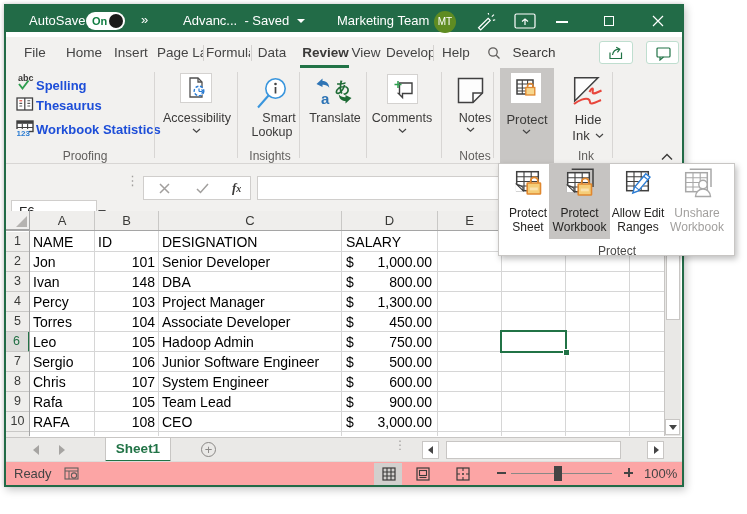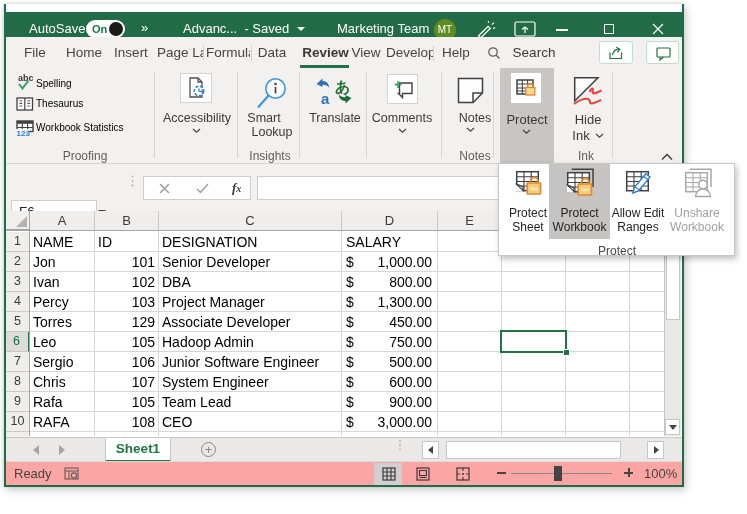--- a/index.html
+++ b/index.html
@@ -1,29 +1,29 @@
 <!DOCTYPE html>
 <html><head>
 <meta charset="utf-8">
 <style>
 *{margin:0;padding:0;box-sizing:border-box;}
 body{width:747px;height:514px;background:#fff;font-family:"Liberation Sans",sans-serif;position:relative;overflow:hidden;}
 .abs{position:absolute;}
 #win{position:absolute;left:4px;top:4px;width:680px;height:483px;background:#fff;box-shadow:2px 3px 8px rgba(0,0,0,0.22), -1px -1px 3px rgba(0,0,0,0.10);}
 
-#title{position:absolute;left:4px;top:12px;width:680px;height:28px;background:#226b47;color:#fff;}
+#title{position:absolute;left:4px;top:4px;width:680px;height:28px;background:#226b47;color:#fff;}
 
 #tabrow{position:absolute;left:5px;top:37px;width:678px;height:31px;background:#f2f1ef;}
 .tab{position:absolute;top:0;height:31px;line-height:31px;font-size:13.5px;color:#444;text-align:center;}
 .tabsep{position:absolute;top:8px;width:1px;height:16px;background:#d4d2d0;}
 
 #ribbon{position:absolute;left:5px;top:68px;width:678px;height:96px;background:#f2f1ef;border-bottom:1px solid #d8d6d4;}
 .gsep{position:absolute;top:4px;width:1px;height:86px;background:#d8d6d4;}
 .glabel{position:absolute;top:81px;font-size:12px;color:#605e5c;text-align:center;width:120px;}
-.smalltext{font-size:10px;color:#000000;}
+.smalltext{font-size:13px;color:#1d4ed8;font-weight:bold;}
 .biglabel{position:absolute;font-size:12.5px;color:#3b3a39;text-align:center;}
 
 #fbar{position:absolute;left:5px;top:164px;width:678px;height:47px;background:#f2f1ef;}
 .fbox{position:absolute;top:12px;height:24px;background:#fff;border:1px solid #d0cecc;}
 
 #sheet{position:absolute;left:5px;top:211px;width:676px;height:225px;background:#fff;}
 .colhdr{position:absolute;top:0;height:20px;background:#efeeec;border-right:1px solid #c9c8c6;font-size:13px;color:#3a3a38;text-align:center;line-height:19px;}
 .rowhdr{position:absolute;left:0;width:25px;background:#efeeec;border-bottom:1px solid #c9c8c6;font-size:12.5px;color:#3a3a38;text-align:center;line-height:19px;height:20px;}
 .vline{position:absolute;width:1px;background:#d6d6d6;}
 .hline{position:absolute;height:1px;background:#d6d6d6;}
@@ -144,21 +144,21 @@
       <path d="M1 1 L4.5 4.2 L8 1" stroke="#444" fill="none" stroke-width="1.2"></path>
     </svg>
   <div class="gsep" style="left:232px;"></div>
 
   <svg class="abs" style="left:246px;top:9px;" width="38" height="34" viewBox="0 0 38 34">
     <circle cx="24.5" cy="11.5" r="9.7" fill="#fff" stroke="#3a96dd" stroke-width="1.6"></circle>
     <path d="M17.5 18.5 L7 30.5" stroke="#3a96dd" stroke-width="2"></path>
     <circle cx="24.5" cy="7" r="1.3" fill="#444"></circle>
     <path d="M24.5 10 V16.5" stroke="#444" stroke-width="1.7"></path>
   </svg>
-  <div class="biglabel" style="left:207px;top:43px;width:104px;">Smart</div>
+  <div class="biglabel" style="left:222px;top:43px;width:104px;">Smart</div>
   <div class="biglabel" style="left:207px;top:57px;width:120px;">Lookup</div>
   <div class="glabel" style="left:205px;">Insights</div>
   <div class="gsep" style="left:294px;"></div>
 
   <svg class="abs" style="left:311px;top:9px;" width="36" height="28" viewBox="0 0 36 28">
     <text x="19" y="14.5" font-size="15" font-weight="bold" fill="#1e6b35" font-family="Liberation Sans">あ</text>
     <text x="5" y="27" font-size="15" font-weight="bold" fill="#2e74b5" font-family="Liberation Sans">a</text>
     <path d="M0.5 7 L6.5 1.5 V4 C10.5 4 12.8 6.3 13.3 10.8 C11.3 8.3 9 7.6 6.5 7.8 V10 Z" fill="#2e74b5"></path>
     <path d="M35.5 21 L29.5 26.5 V24 C25.5 24 23.2 21.7 22.7 17.2 C24.7 19.7 27 20.4 29.5 20.2 V18 Z" fill="#1e6b35"></path>
   </svg>
@@ -290,23 +290,23 @@
   <div class="cell" style="left:28px;top:41px;">Jon</div>
   <div class="cell" style="left:28px;top:61px;">Ivan</div>
   <div class="cell" style="left:28px;top:81px;">Percy</div>
   <div class="cell" style="left:28px;top:101px;">Torres</div>
   <div class="cell" style="left:28px;top:121px;">Leo</div>
   <div class="cell" style="left:28px;top:141px;">Sergio</div>
   <div class="cell" style="left:28px;top:161px;">Chris</div>
   <div class="cell" style="left:28px;top:181px;">Rafa</div>
   <div class="cell" style="left:28px;top:201px;">RAFA</div>
   <div class="cell" style="left:90px;top:41px;width:60px;text-align:right;">101</div>
-  <div class="cell" style="left:90px;top:61px;width:60px;text-align:right;">102</div>
+  <div class="cell" style="left:90px;top:61px;width:60px;text-align:right;">148</div>
   <div class="cell" style="left:90px;top:81px;width:60px;text-align:right;">103</div>
-  <div class="cell" style="left:90px;top:101px;width:60px;text-align:right;">129</div>
+  <div class="cell" style="left:90px;top:101px;width:60px;text-align:right;">104</div>
   <div class="cell" style="left:90px;top:121px;width:60px;text-align:right;">105</div>
   <div class="cell" style="left:90px;top:141px;width:60px;text-align:right;">106</div>
   <div class="cell" style="left:90px;top:161px;width:60px;text-align:right;">107</div>
   <div class="cell" style="left:90px;top:181px;width:60px;text-align:right;">105</div>
   <div class="cell" style="left:90px;top:201px;width:60px;text-align:right;">108</div>
   <div class="cell" style="left:157px;top:41px;">Senior Developer</div>
   <div class="cell" style="left:157px;top:61px;">DBA</div>
   <div class="cell" style="left:157px;top:81px;">Project Manager</div>
   <div class="cell" style="left:157px;top:101px;">Associate Developer</div>
   <div class="cell" style="left:157px;top:121px;">Hadoop Admin</div>

